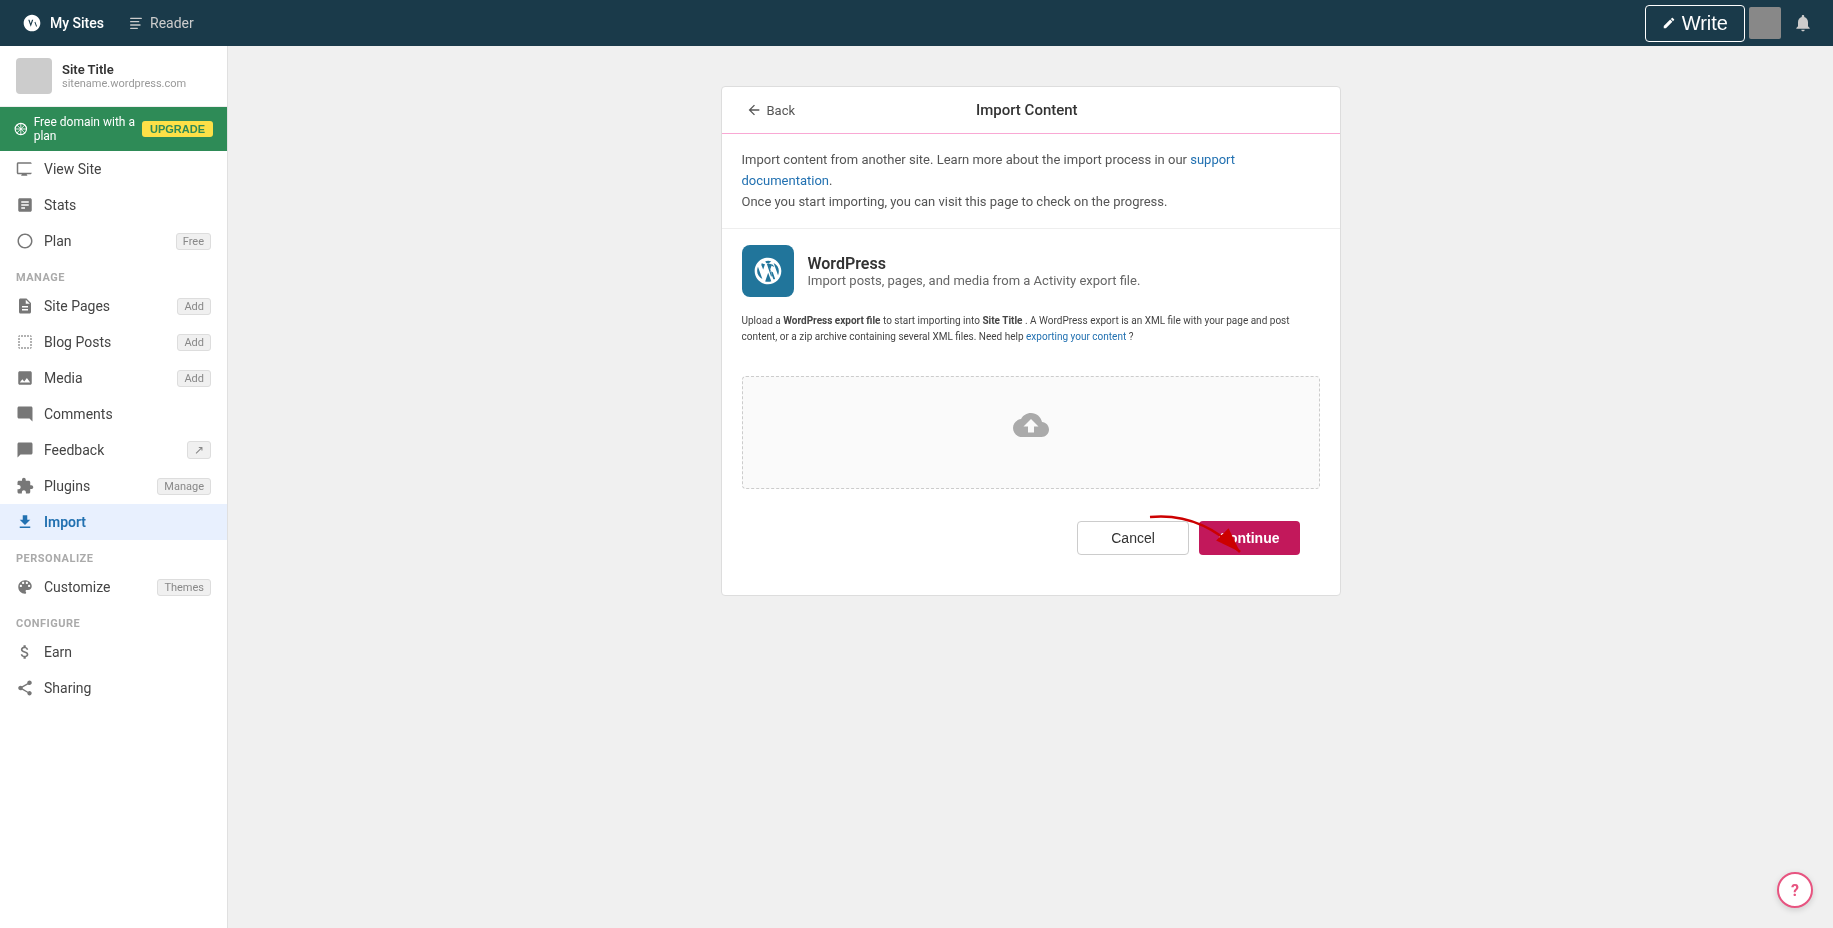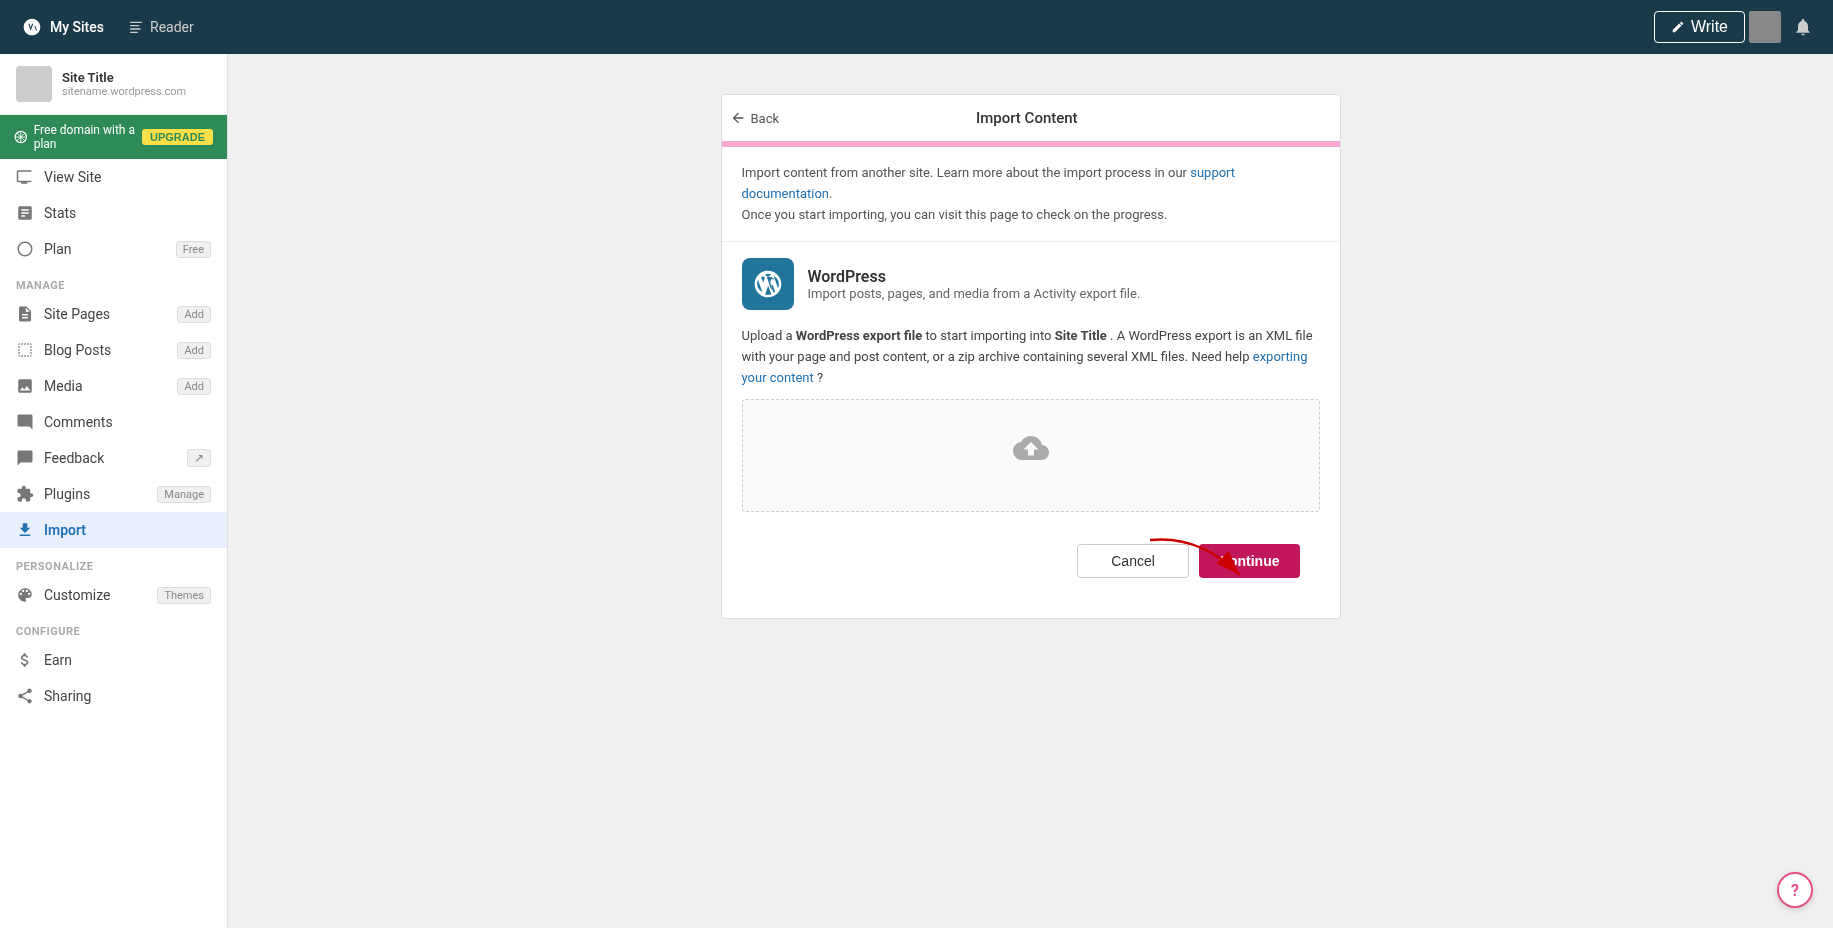--- a/index.html
+++ b/index.html
@@ -1,39 +1,39 @@
 <!DOCTYPE html>
 <html><head>
   <meta charset="utf-8">
   <style>
     * { box-sizing: border-box; margin: 0; padding: 0; }
     body { font-family: -apple-system, BlinkMacSystemFont, "Segoe UI", Roboto, sans-serif; font-size: 14px; background: #f0f0f0; display: flex; flex-direction: column; height: 928px; overflow: hidden; }
 
     
     .topnav {
       background: #1a3a4a;
-      height: 54px;
+      height: 46px;
       display: flex;
       align-items: center;
       padding: 0 12px;
       gap: 4px;
       flex-shrink: 0;
       z-index: 100;
     }
     .topnav-brand {
       display: flex; align-items: center; gap: 8px; color: white; font-size: 14px; font-weight: 500; padding: 6px 10px; border-radius: 4px; cursor: pointer;
     }
     .topnav-brand svg { width: 20px; height: 20px; fill: white; }
     .topnav-item {
       display: flex; align-items: center; gap: 6px; color: #ccc; font-size: 14px; padding: 6px 10px; border-radius: 4px; cursor: pointer;
     }
     .topnav-item svg { width: 16px; height: 16px; fill: #ccc; }
     .topnav-spacer { flex: 1; }
     .write-btn {
-      background: transparent; border: 1.5px solid white; color: white; padding: 6px 16px; border-radius: 4px; cursor: pointer; font-size: 16px; display: flex; align-items: center; gap: 6px;
+      background: transparent; border: 1.5px solid white; color: white; padding: 6px 16px; border-radius: 4px; cursor: pointer; font-size: 20px; display: flex; align-items: center; gap: 6px;
     }
     .topnav-icon-btn {
       background: none; border: none; color: #ccc; cursor: pointer; padding: 6px; font-size: 18px; display: flex; align-items: center; justify-content: center; width: 36px; height: 36px; border-radius: 4px;
     }
     .topnav-avatar {
       width: 32px; height: 32px; background: #888; border-radius: 2px;
     }
 
     
     .main-layout {
@@ -109,22 +109,22 @@
     .import-card {
       background: white;
       border: 1px solid #ddd;
       border-radius: 4px;
       width: 100%;
       max-width: 620px;
     }
     .import-card-header {
       display: flex;
       align-items: center;
-      padding: 14px 8px;
-      border-bottom: 6px solid #f9a8d4;
+      padding: 14px 24px;
+      border-bottom: 1px solid #f9a8d4;
       gap: 3px;
     }
     .back-link {
       display: flex; align-items: center; gap: 5px; color: #555; font-size: 13px; cursor: pointer; text-decoration: none;
     }
     .header-title {
       flex: 1; text-align: center; font-size: 15px; font-weight: 500; color: #333; margin-right: 60px;
     }
 
     .import-intro {
@@ -143,21 +143,21 @@
       display: flex; align-items: center; gap: 14px; margin-bottom: 16px;
     }
     .wp-logo {
       width: 52px; height: 52px; background: #21759b; border-radius: 8px; display: flex; align-items: center; justify-content: center;
     }
     .wp-logo svg { width: 32px; height: 32px; fill: white; }
     .wp-provider-info .title { font-size: 16px; font-weight: 600; color: #333; }
     .wp-provider-info .subtitle { font-size: 13px; color: #666; }
 
     .wp-description {
-      font-size: 13px; color: #444; line-height: 1.6; margin-bottom: 10px;
+      font-size: 10px; color: #444; line-height: 1.6; margin-bottom: 31px;
     }
     .wp-description strong { font-weight: 700; }
     .wp-description a { color: #2271b1; text-decoration: none; }
 
     .upload-area {
       border: 1px dashed #ccc;
       border-radius: 4px;
       padding: 30px;
       text-align: center;
       background: #fafafa;

